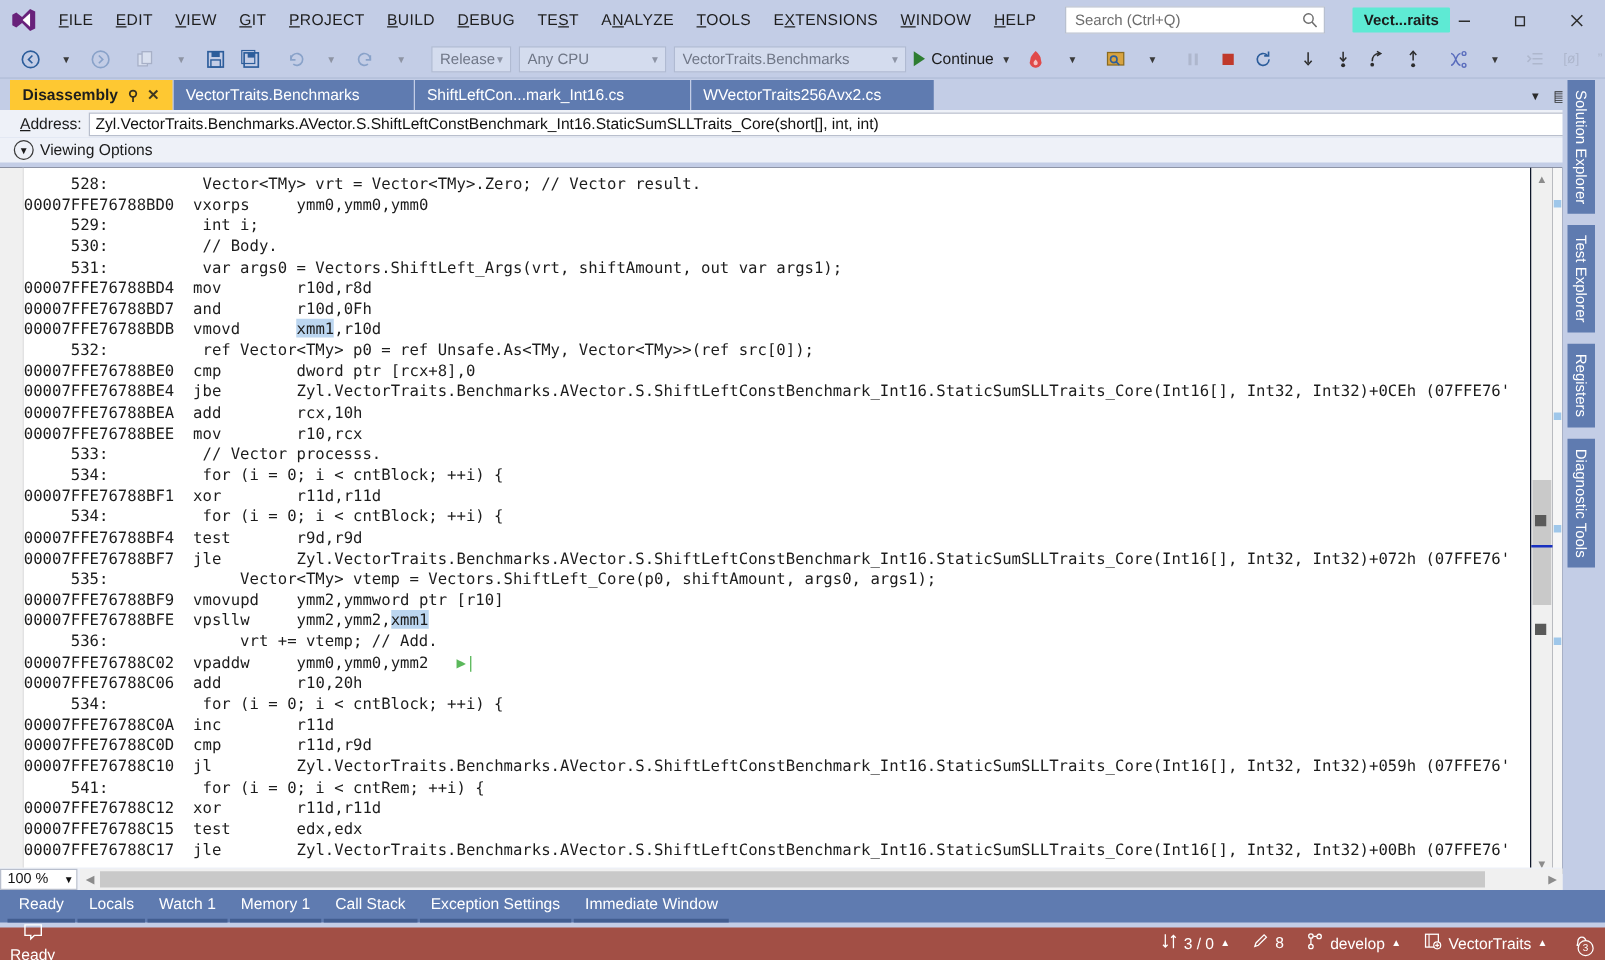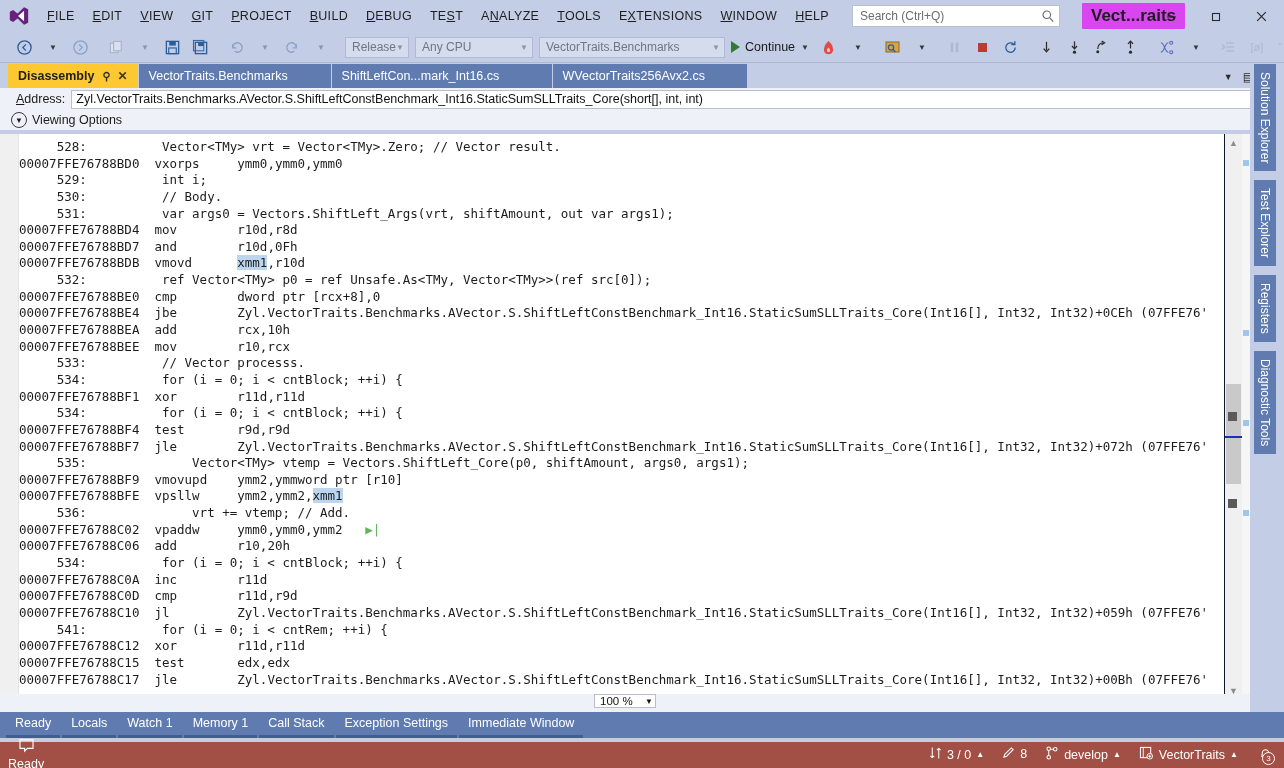--- a/index.html
+++ b/index.html
@@ -19,21 +19,21 @@
   .vslogo svg{display:block;}
   .menuitem{padding:4px 9px;font-size:12.5px;color:#1e1e1e;letter-spacing:.3px;white-space:nowrap;cursor:default;}
   .menuitem .mn{text-decoration:underline;}
   .searchbox{
     margin-left:14px;width:208px;height:22px;background:#fff;border:1px solid #b8c0d0;
     display:flex;align-items:center;padding:0 4px 0 7px;box-sizing:border-box;
   }
   .searchbox .ph{flex:1;color:#6d6d6d;font-size:12px;}
   .searchbox .mag{width:14px;height:14px;opacity:.75;}
   .wintitle{
-    margin-left:22px;background:#d946ef;color:#1b1b1b;font-size:17px;font-weight:bold;
+    margin-left:22px;background:#5eead4;color:#1b1b1b;font-size:12px;font-weight:bold;
     padding:3px 9px;border-radius:1px;white-space:nowrap;
   }
   .wincaps{position:absolute;right:0;top:0;display:flex;height:32px;}
   .capbtn{width:45px;height:32px;display:flex;align-items:center;justify-content:center;color:#2b2b2b;}
 
   
   .toolbar{height:30px;background:#c3cde6;display:flex;align-items:center;padding:0 4px;border-bottom:1px solid #adb9d4;}
   .tb{display:flex;align-items:center;justify-content:center;height:24px;min-width:22px;padding:0 3px;color:#2c5d9b;}
   .tb.dis{opacity:.38;}
   .sep{width:1px;height:18px;background:#9aa7c4;margin:0 4px;}
@@ -96,21 +96,21 @@
   
   .vsb{position:absolute;right:8px;top:0;width:17px;height:100%;background:#f0f0f0;}
   .vsb .arrow{height:17px;display:flex;align-items:center;justify-content:center;color:#8c8c8c;font-size:9px;}
   .vsb .thumb{position:absolute;left:1px;width:15px;background:#c9c9c9;}
   .vsb .tick{position:absolute;left:3px;width:9px;height:9px;background:#5a5a5a;}
   .vsb .curline{position:absolute;left:0;width:17px;height:2px;background:#1830c0;}
   .annomargin{position:absolute;right:0;top:0;width:8px;height:100%;background:#f6f6f6;}
   .annomark{position:absolute;right:1px;width:6px;height:6px;background:#9fc7ea;}
 
   
-  .hbar{position:absolute;left:0;top:694px;width:1250px;height:18px;background:#eef1f8;display:flex;align-items:center;flex-direction:column;}
+  .hbar{position:absolute;left:0;top:694px;width:1250px;height:18px;background:#eef1f8;display:flex;align-items:center;}
   .zoombox{width:62px;height:17px;background:#fff;border:1px solid #b9bfcd;display:flex;align-items:center;padding:0 2px 0 5px;font-size:11.5px;color:#111;box-sizing:border-box;}
   .zoombox .zv{flex:1;}
   .zoombox .zc{font-size:8px;}
   .hsb{flex:1;height:17px;background:#f0f0f0;display:flex;align-items:center;margin-left:2px;}
   .hsb .ha{width:16px;text-align:center;color:#8c8c8c;font-size:9px;}
   .hsb .htrack{flex:1;height:15px;position:relative;}
   .hsb .hthumb{position:absolute;left:0;top:1px;height:13px;background:#c9c9c9;}
 
   
   .rtabs{position:absolute;right:0;top:64px;width:34px;height:630px;background:#c3cde6;}

